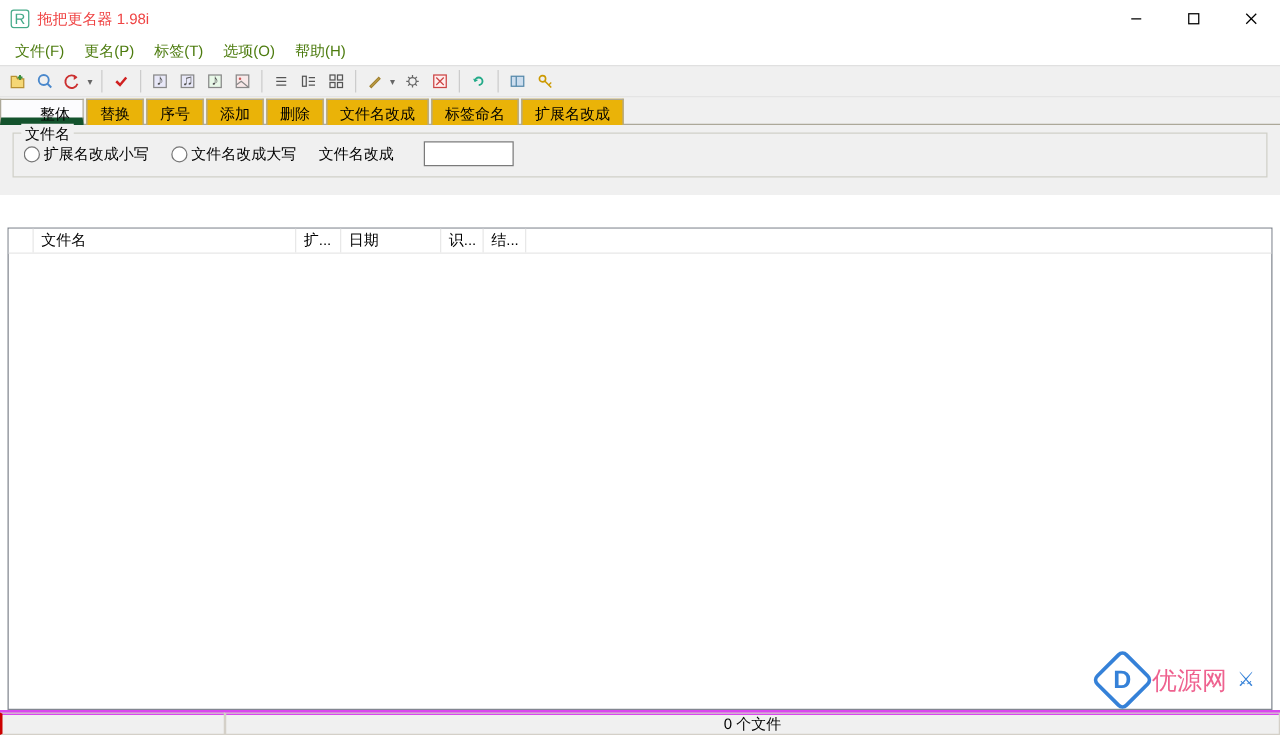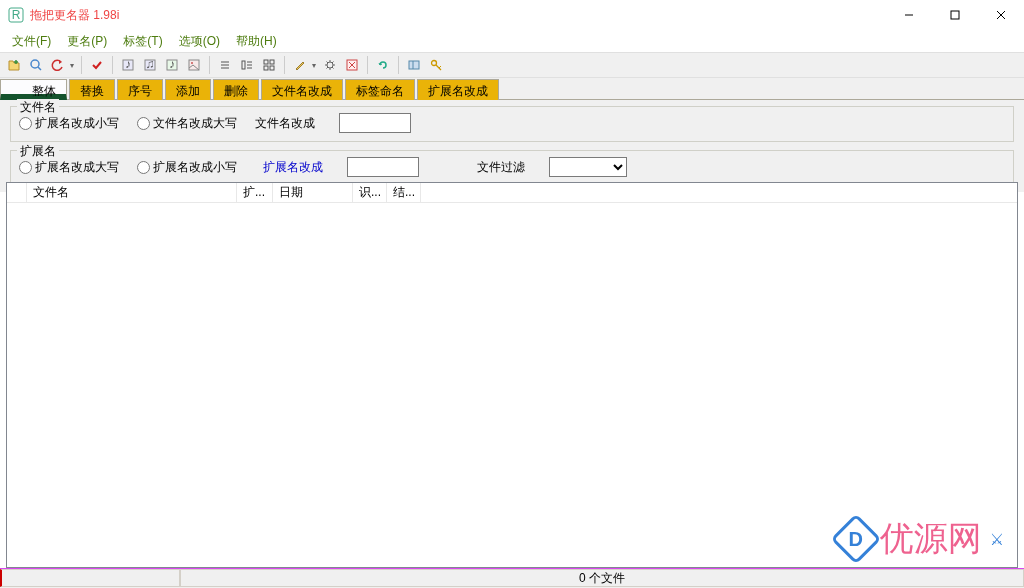--- a/index.html
+++ b/index.html
@@ -32,27 +32,27 @@
 .radio-wrap input { margin: 0; }
 .lbl-pair { display: flex; align-items: center; gap: 24px; }
 .txt-in { width: 72px; height: 20px; border: 1px solid #7a7a7a; background: #fff; padding: 0 3px; }
 .sel { width: 78px; height: 20px; border: 1px solid #7a7a7a; background: #fff; }
 .blue-lbl { color: #0000cc; }
 
 .list-area { position: absolute; top: 182px; bottom: 20px; left: 6px; right: 6px; border: 1px solid #828790; background: #fff; }
 .col-headers { height: 20px; display: flex; border-bottom: 1px solid #e8e8e8; background: #fff; }
 .col-h { padding: 2px 6px; border-right: 1px solid #e8e8e8; color: #000; display: flex; align-items: center; white-space: nowrap; overflow: hidden; }
 
-.statusbar { position: absolute; bottom: 0; left: 0; right: 0; height: 20px; background: #f0f0f0; border-top: 1px solid #d946ef; display: flex; align-items: flex-start; }
+.statusbar { position: absolute; bottom: 0; left: 0; right: 0; height: 20px; background: #f0f0f0; border-top: 4px solid #d946ef; display: flex; align-items: flex-end; }
 .status-pane { border: 1px solid #d4d0c8; height: 18px; display: flex; align-items: center; padding: 0 6px; }
 
 .watermark { position: absolute; right: 20px; bottom: 26px; display: flex; align-items: center; gap: 6px; opacity: 0.95; }
 .watermark .wm-d { width: 36px; height: 36px; transform: rotate(45deg); border: 3px solid #2b7bd6; border-radius: 6px; display: flex; align-items: center; justify-content: center; }
 .watermark .wm-d span { transform: rotate(-45deg); color: #2b7bd6; font-weight: bold; font-size: 20px; }
-.watermark .wm-txt { color: #ee5a8a; font-size: 34px; font-weight: 500; font-family: "KaiTi","STKaiti",serif; }
+.watermark .wm-txt { color: #ee5a8a; font-size: 20px; font-weight: 500; font-family: "KaiTi","STKaiti",serif; }
 .watermark .wm-xx { color: #2b7bd6; font-size: 16px; margin-left: 2px; }
 </style>
 </head>
 <body>
 
 <div class="titlebar">
   <span class="app-icon">
     <svg width="16" height="16" viewBox="0 0 16 16">
         <rect x="1" y="1" width="14" height="14" rx="2" fill="#fff" stroke="#4a8" stroke-width="1"></rect>
         <text x="8" y="12" text-anchor="middle" font-size="10" fill="#4a8">R</text>
@@ -232,41 +232,20 @@
       <label class="radio-wrap">
           <input type="radio" name="fn" style="">
           <span>文件名改成大写</span>
         </label>
       <div class="lbl-pair">
         <span>文件名改成</span>
         <input class="txt-in" type="text" value="" style="">
       </div>
     </div>
   </div>
-  <div class="fieldset" style="margin-bottom:0">
-    <span class="legend">扩展名</span>
-    <div class="row">
-      <label class="radio-wrap">
-          <input type="radio" name="ext" style="">
-          <span>扩展名改成大写</span>
-        </label>
-      <label class="radio-wrap">
-          <input type="radio" name="ext" style="">
-          <span>扩展名改成小写</span>
-        </label>
-      <div class="lbl-pair" style="margin-left:8px">
-        <span class="blue-lbl">扩展名改成</span>
-        <input class="txt-in" type="text" value="" style="">
-      </div>
-      <div class="lbl-pair" style="margin-left:40px">
-        <span>文件过滤</span>
-        <select class="sel"><option></option></select>
-      </div>
-    </div>
-  </div>
 </div>
 
 <div class="list-area">
   <div class="col-headers">
     <div class="col-h" style="width:20px"></div>
     <div class="col-h" style="width:210px">文件名</div>
     <div class="col-h" style="width:36px">扩...</div>
     <div class="col-h" style="width:80px">日期</div>
     <div class="col-h" style="width:34px">识...</div>
     <div class="col-h" style="width:34px">结...</div>

